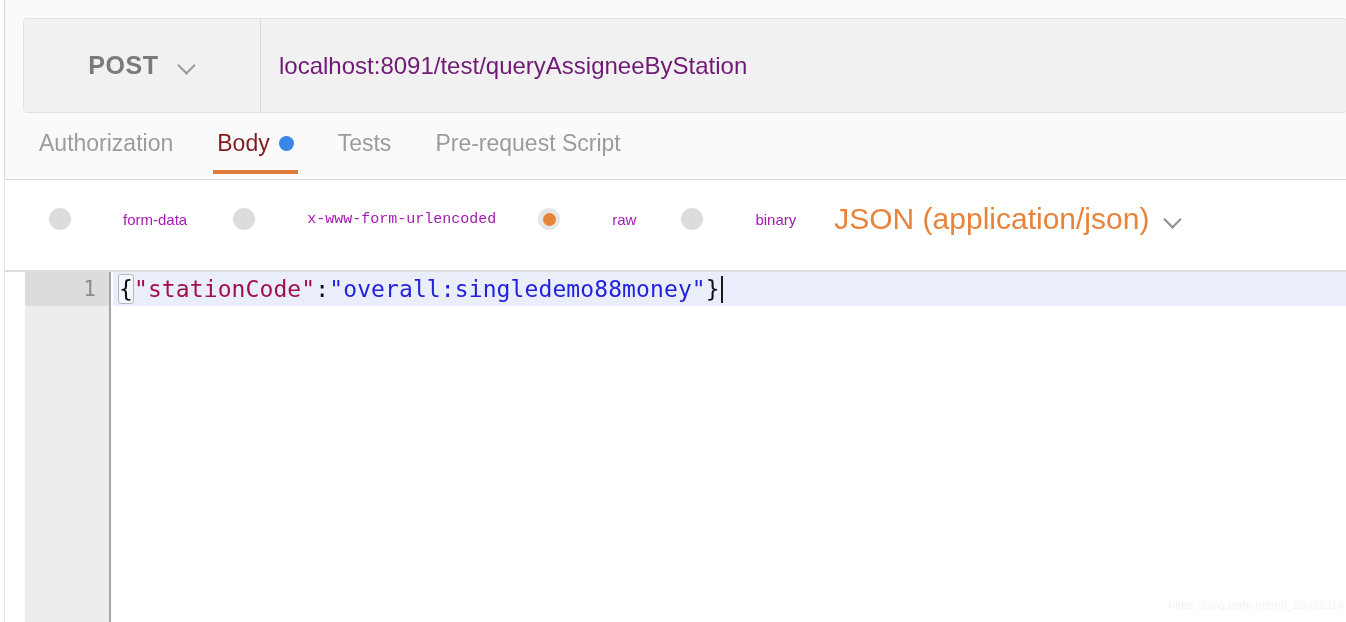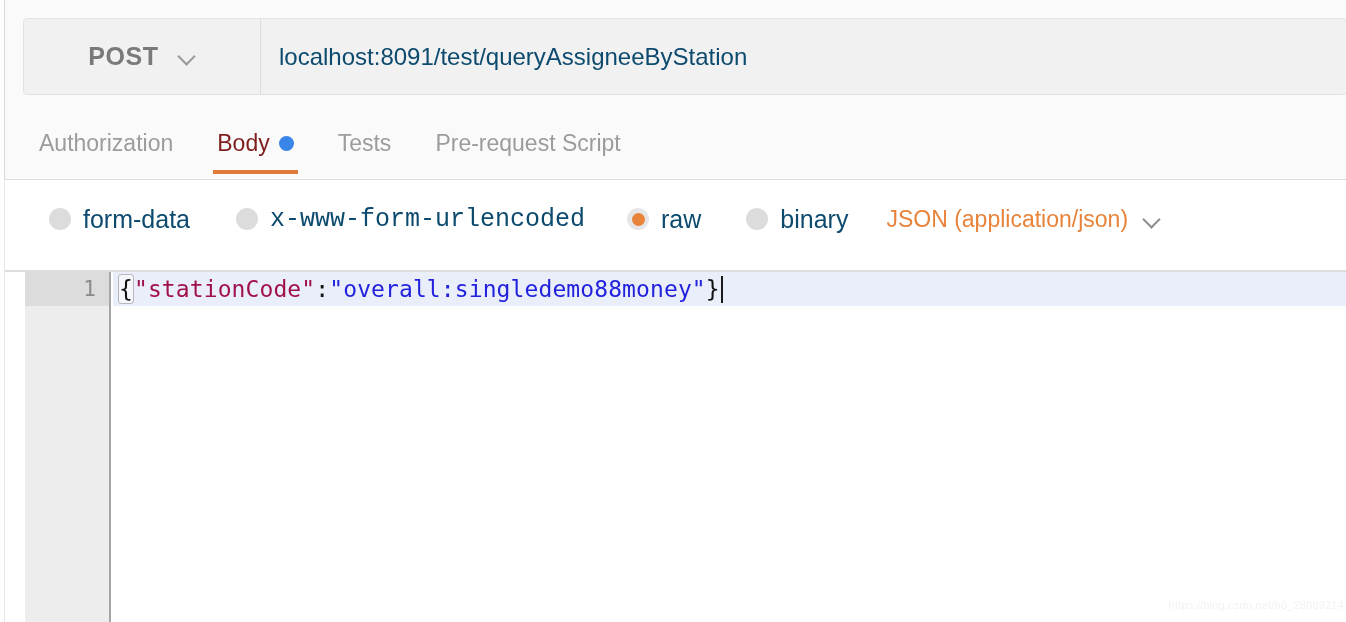--- a/index.html
+++ b/index.html
@@ -52,21 +52,21 @@
     border-bottom: 1px solid #dcdcdc;
     box-sizing: border-box;
   }
 
   
   .url-bar {
     position: absolute;
     left: 18px;
     top: 18px;
     right: -1px;
-    height: 77px;
+    height: 95px;
     display: flex;
     align-items: stretch;
     border: 1px solid #e3e3e3;
     border-radius: 4px;
     background: #f1f1f1;
     box-sizing: border-box;
     overflow: hidden;
   }
   .method-box {
     width: 236px;
@@ -111,21 +111,21 @@
     padding-left: 18px;
     min-width: 0;
   }
   .url-input {
     width: 100%;
     border: 0;
     outline: 0;
     background: transparent;
     font-family: "Liberation Sans", sans-serif;
     font-size: 24px;
-    color: #0c4a6e;
+    color: #701a75;
     padding: 0;
   }
 
   
   .tabs {
     position: absolute;
     left: 12px;
     top: 112px;
     height: 68px;
     display: flex;
@@ -203,32 +203,33 @@
     background: #e6e6e6;
   }
   .radio.on::after {
     content: "";
     width: 13px;
     height: 13px;
     border-radius: 50%;
     background: #e8833a;
   }
   .radio-label {
-    font-size: 25px;
-    color: #0c4a6e;
+    font-size: 15px;
+    color: #a21caf;
+    margin-left: 40px;
   }
   .ct-select {
     display: flex;
     align-items: center;
     gap: 16px;
     cursor: pointer;
     white-space: nowrap;
   }
   .ct-text {
-    font-size: 23px;
+    font-size: 30px;
     color: #e8833a;
   }
   .chev-ct::before {
     border-right-color: #8e8e8e;
     border-bottom-color: #8e8e8e;
   }
 
   
   .editor {
     position: absolute;

